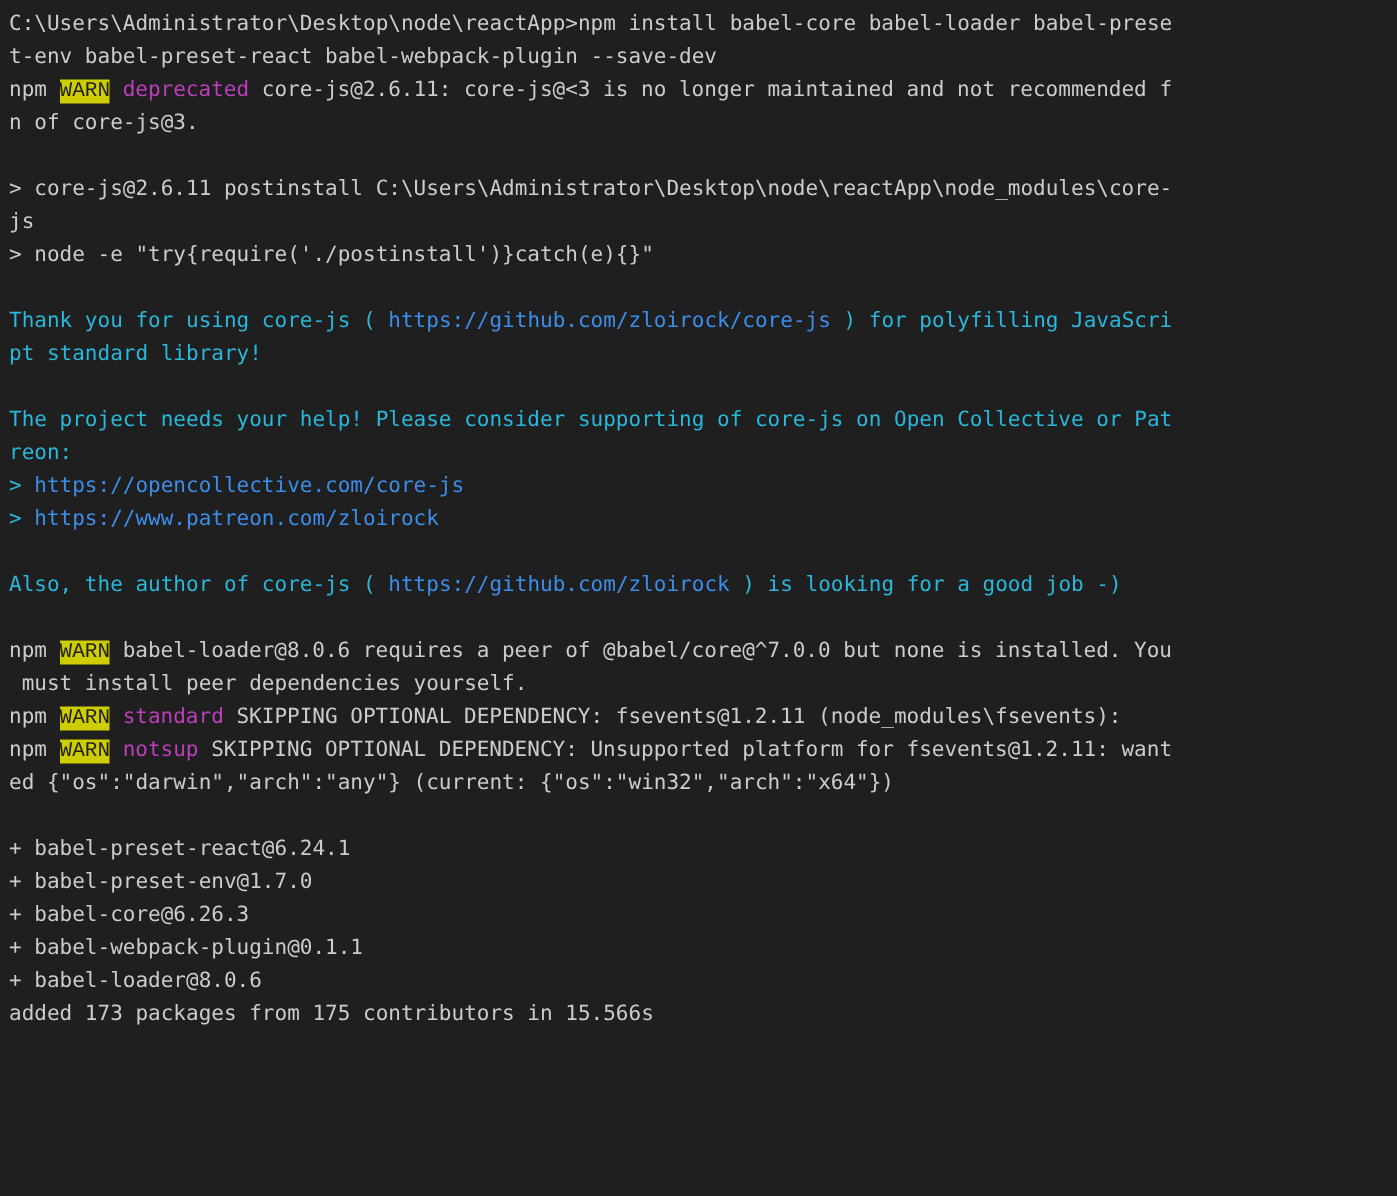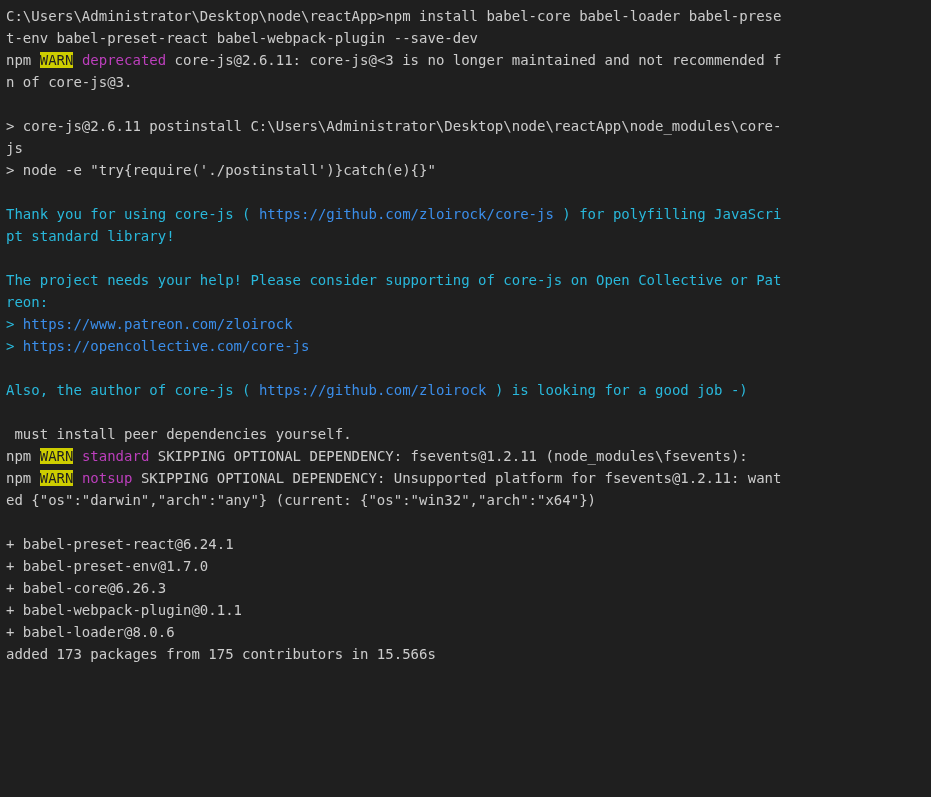--- a/index.html
+++ b/index.html
@@ -15,21 +15,21 @@
   }
   .terminal{
     width:931px;height:797px;padding:5px 0 0 6px;
     font-size:15px;
   }
   .line{
     height:22.0px;line-height:22.0px;white-space:pre;color:var(--fg);
     font-size:14px;letter-spacing:0;
   }
   .seg{color:var(--fg);}
-  .seg-warn{background:var(--warn-bg);color:var(--warn-fg);}
+  .seg-warn{background:var(--warn-bg);color:var(--warn-fg);font-family:Liberation Mono, monospace;}
   .seg-mag{color:var(--mag);text-align:center;}
   .seg-cyan{color:var(--cyan);}
   .seg-link{color:var(--link);text-decoration:none;}
   .cursor{
     display:inline-block;width:9px;height:18px;background:var(--cursor);
     vertical-align:-4px;margin-left:1px;
   }
 </style>
 </head>
 <body>
@@ -42,25 +42,26 @@
     <div class="line"></div>
     <div class="line"><span class="seg seg-fg">&gt; core-js@2.6.11 postinstall C:\Users\Administrator\Desktop\node\reactApp\node_modules\core-</span></div>
     <div class="line"><span class="seg seg-fg">js</span></div>
     <div class="line"><span class="seg seg-fg">&gt; node -e "try{require('./postinstall')}catch(e){}"</span></div>
     <div class="line"></div>
     <div class="line"><span class="seg seg-cyan">Thank you for using core-js ( </span><span class="seg seg-link">https://github.com/zloirock/core-js</span><span class="seg seg-cyan"> ) for polyfilling JavaScri</span></div>
     <div class="line"><span class="seg seg-cyan">pt standard library!</span></div>
     <div class="line"></div>
     <div class="line"><span class="seg seg-cyan">The project needs your help! Please consider supporting of core-js on Open Collective or Pat</span></div>
     <div class="line"><span class="seg seg-cyan">reon:</span></div>
+    <div class="line"><span class="seg seg-cyan">&gt; </span><span class="seg seg-link">https://opencollective.com/core-js</span></div>
     <div class="line"><span class="seg seg-cyan">&gt; </span><span class="seg seg-link">https://www.patreon.com/zloirock</span></div>
-    <div class="line"><span class="seg seg-cyan">&gt; </span><span class="seg seg-link">https://opencollective.com/core-js</span></div>
     <div class="line"></div>
     <div class="line"><span class="seg seg-cyan">Also, the author of core-js ( </span><span class="seg seg-link">https://github.com/zloirock</span><span class="seg seg-cyan"> ) is looking for a good job -)</span></div>
     <div class="line"></div>
+    <div class="line"><span class="seg seg-fg">npm </span><span class="seg seg-warn">WARN</span><span class="seg seg-fg"> babel-loader@8.0.6 requires a peer of @babel/core@^7.0.0 but none is installed. You</span></div>
     <div class="line"><span class="seg seg-fg"> must install peer dependencies yourself.</span></div>
     <div class="line"><span class="seg seg-fg">npm </span><span class="seg seg-warn">WARN</span><span class="seg seg-fg"> </span><span class="seg seg-mag">standard</span><span class="seg seg-fg"> SKIPPING OPTIONAL DEPENDENCY: fsevents@1.2.11 (node_modules\fsevents):</span></div>
     <div class="line"><span class="seg seg-fg">npm </span><span class="seg seg-warn">WARN</span><span class="seg seg-fg"> </span><span class="seg seg-mag">notsup</span><span class="seg seg-fg"> SKIPPING OPTIONAL DEPENDENCY: Unsupported platform for fsevents@1.2.11: want</span></div>
     <div class="line"><span class="seg seg-fg">ed {"os":"darwin","arch":"any"} (current: {"os":"win32","arch":"x64"})</span></div>
     <div class="line"></div>
     <div class="line"><span class="seg seg-fg">+ babel-preset-react@6.24.1</span></div>
     <div class="line"><span class="seg seg-fg">+ babel-preset-env@1.7.0</span></div>
     <div class="line"><span class="seg seg-fg">+ babel-core@6.26.3</span></div>
     <div class="line"><span class="seg seg-fg">+ babel-webpack-plugin@0.1.1</span></div>
     <div class="line"><span class="seg seg-fg">+ babel-loader@8.0.6</span></div>

